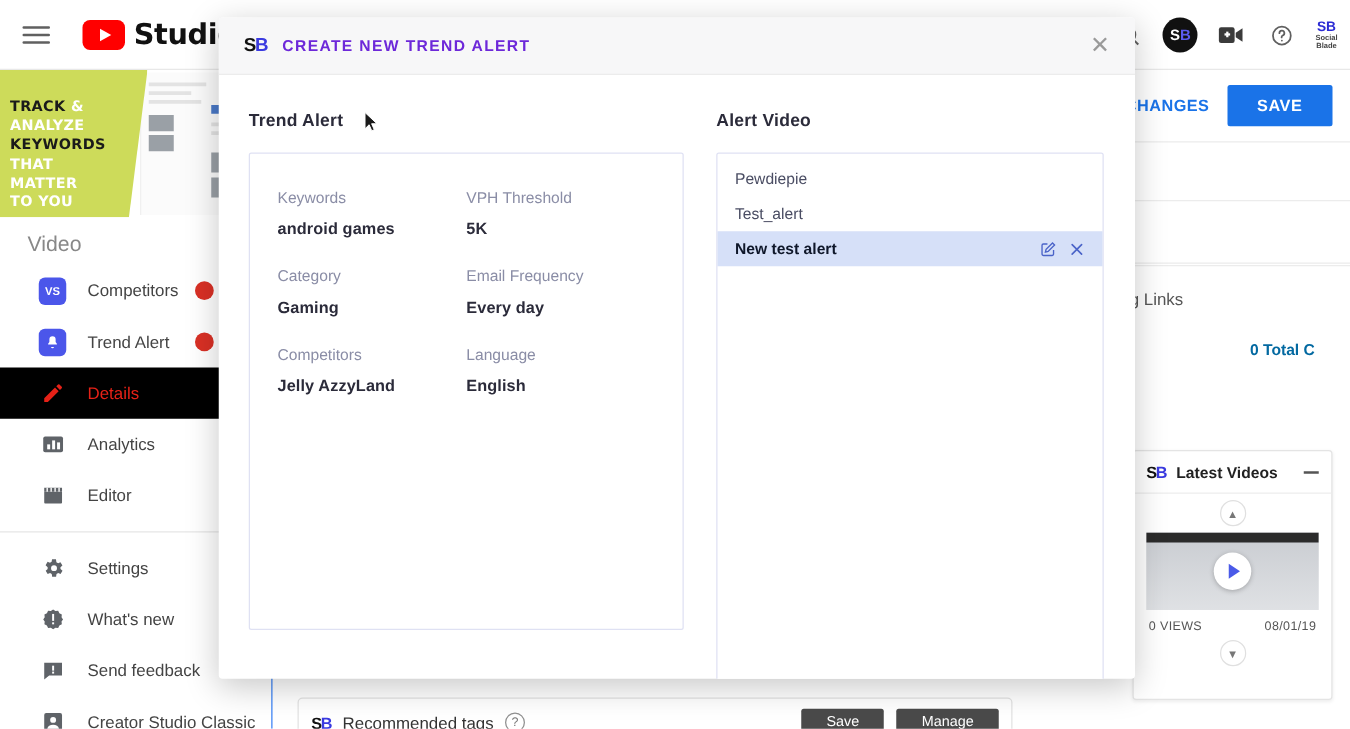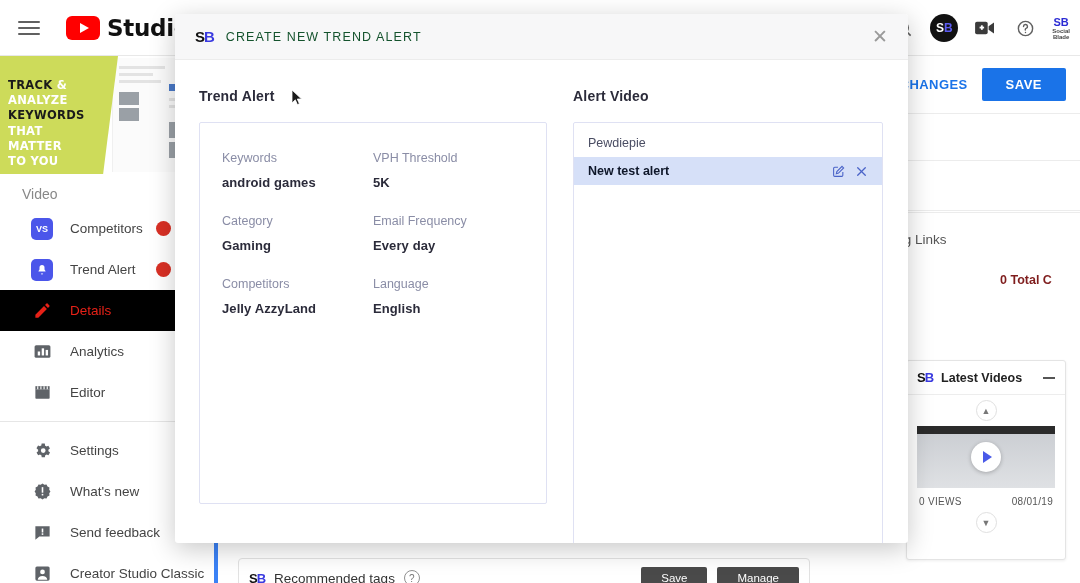--- a/index.html
+++ b/index.html
@@ -57,21 +57,21 @@
   .sb-brand {
     display: flex; flex-direction: column; align-items: center; cursor: pointer;
     line-height: 1.0;
   }
   .sb-brand .mark { font-size: 11px; font-weight: 700; color: #2b2bd4; }
   .sb-brand .txt { font-size: 6px; color: #444; text-align:center; font-weight:700; }
 
   
   .sidebar {
     position: absolute; top: 56px; left: 0; width: 218px; height: 527px;
-    background: #fff; border-right: 4px solid #3b82f6;
+    background: #fff; border-right: 1px solid #3b82f6;
   }
   .promo {
     position: relative; width: 218px; height: 118px; overflow: hidden; background: #fff;
   }
   .promo-shape {
     position: absolute; left: -6px; top: 0; width: 124px; height: 118px;
     background: #cddb5a;
     clip-path: polygon(0 0, 100% 0, 88% 100%, 0 100%);
   }
   .promo-text {
@@ -83,21 +83,21 @@
   .promo-text .light { color: #ffffff; }
   .promo-thumb {
     position: absolute; right: 0; top: 2px; width: 106px; height: 114px;
     background: #fbfbfb; border-left: 1px solid #f0f0f0;
   }
   .promo-thumb .ln { position:absolute; background:#e3e3e3; }
   .promo-thumb .blk { position:absolute; background:#9aa0a6; }
   .promo-thumb .blu { position:absolute; background:#4a79c8; }
 
   .side-label {
-    font-size: 14px; color: #888; padding: 12px 0 6px 22px;
+    font-size: 17px; color: #888; padding: 12px 0 6px 22px;
   }
   .side-item {
     display: flex; align-items: center; height: 41px; padding-left: 30px;
     cursor: pointer; position: relative;
   }
   .side-item .ico {
     width: 24px; height: 24px; display: flex; align-items: center; justify-content: center;
     margin-right: 16px; flex: none;
   }
   .side-item .lbl { font-size: 13.5px; color: #444; }
@@ -137,21 +137,21 @@
     width:16px; height:16px; border-radius:50%; border:1.3px solid #909090;
     font-size:10px; color:#777; display:flex; align-items:center; justify-content:center;
   }
   .yt-pill {
     width:20px; height:20px; border-radius:50%; background:#e33131;
     display:flex; align-items:center; justify-content:center;
   }
   .yt-pill::after{ content:""; width:0;height:0;border-left:6px solid #fff;
     border-top:4px solid transparent;border-bottom:4px solid transparent; margin-left:2px;}
   .tl-sub { position:absolute; left:860px; top:232px; font-size:13.5px; color:#555; }
-  .tl-total { position:absolute; left:1000px; top:273px; font-size:12.5px; color:#7f1d1d; font-weight:600;}
+  .tl-total { position:absolute; left:1000px; top:273px; font-size:12.5px; color:#0369a1; font-weight:600;}
 
   
   .lv-card {
     position:absolute; left:906px; top:360px; width:160px; height:200px;
     background:#fff; border:1px solid #e4e4e4; border-radius:3px;
     box-shadow: 0 1px 3px rgba(0,0,0,.07);
   }
   .lv-head {
     height:34px; display:flex; align-items:center; gap:8px; padding-left:10px;
     border-bottom:1px solid #ededed;
@@ -206,21 +206,21 @@
     position:absolute; left:175px; top:14px; width:733px; height:529px;
     background:#ffffff; border-radius:3px;
     box-shadow: 0 6px 26px rgba(0,0,0,.22);
     overflow:hidden;
   }
   .modal-head {
     height: 46px; background:#f7f7f8; border-bottom:1px solid #ececec;
     display:flex; align-items:center; padding-left: 20px;
   }
   .modal-title {
-    font-size: 12.5px; font-weight: 400; letter-spacing: 1.1px; color:#14532d;
+    font-size: 12.5px; font-weight: 700; letter-spacing: 1.1px; color:#6d28d9;
     margin-left: 12px;
   }
   .modal-close {
     margin-left:auto; margin-right:20px; font-size:19px; color:#9a9a9a; cursor:pointer;
     line-height:1; font-weight:300;
   }
   .modal-body { display:flex; padding: 28px 24px 0 24px; gap: 26px; }
   .col-left { width: 348px; }
   .col-right { width: 310px; }
   .col-head {
@@ -526,20 +526,23 @@
           </div>
         </div>
       </div>
 
       <div class="col-right">
         <div class="col-head">Alert Video</div>
         <div class="panel panel-right">
           <div class="alert-row">
             <span>Pewdiepie</span>
           </div>
+          <div class="alert-row">
+            <span>Test_alert</span>
+          </div>
           <div class="alert-row selected">
             <span>New test alert</span>
             <span class="acts">
               <span class="act-ico">
                 <svg width="13" height="13" viewBox="0 0 24 24" fill="none" stroke="#4a63c8" stroke-width="2">
                   <path d="M20 13v6a2 2 0 0 1-2 2H5a2 2 0 0 1-2-2V6a2 2 0 0 1 2-2h6"></path>
                   <path d="M18.5 2.5l3 3L12 15l-4 1 1-4 9.5-9.5z"></path>
                 </svg>
               </span>
               <span class="act-ico">

